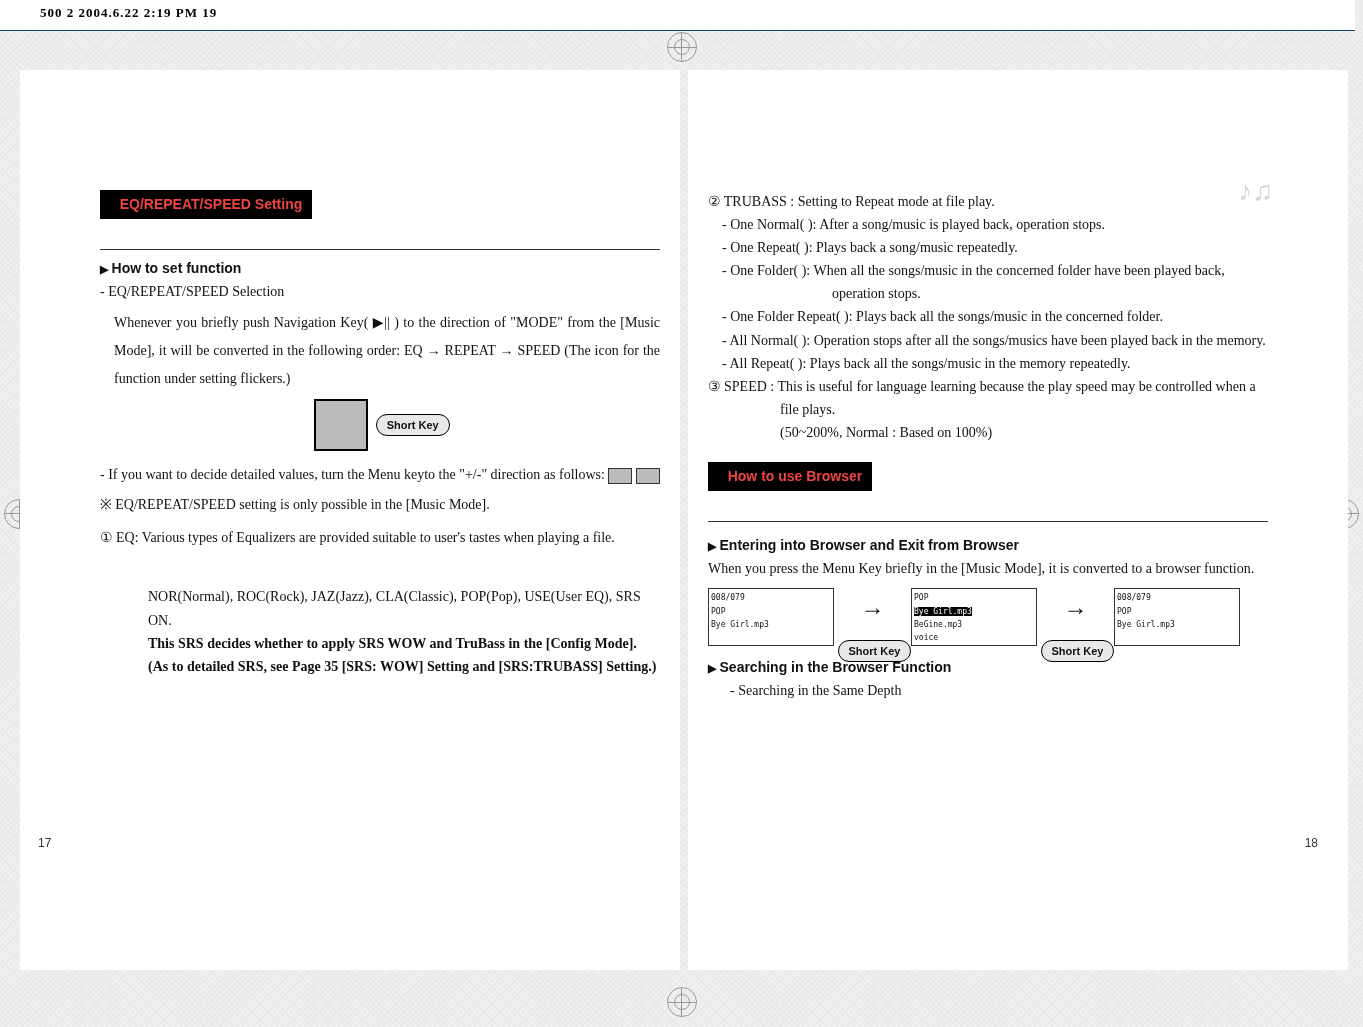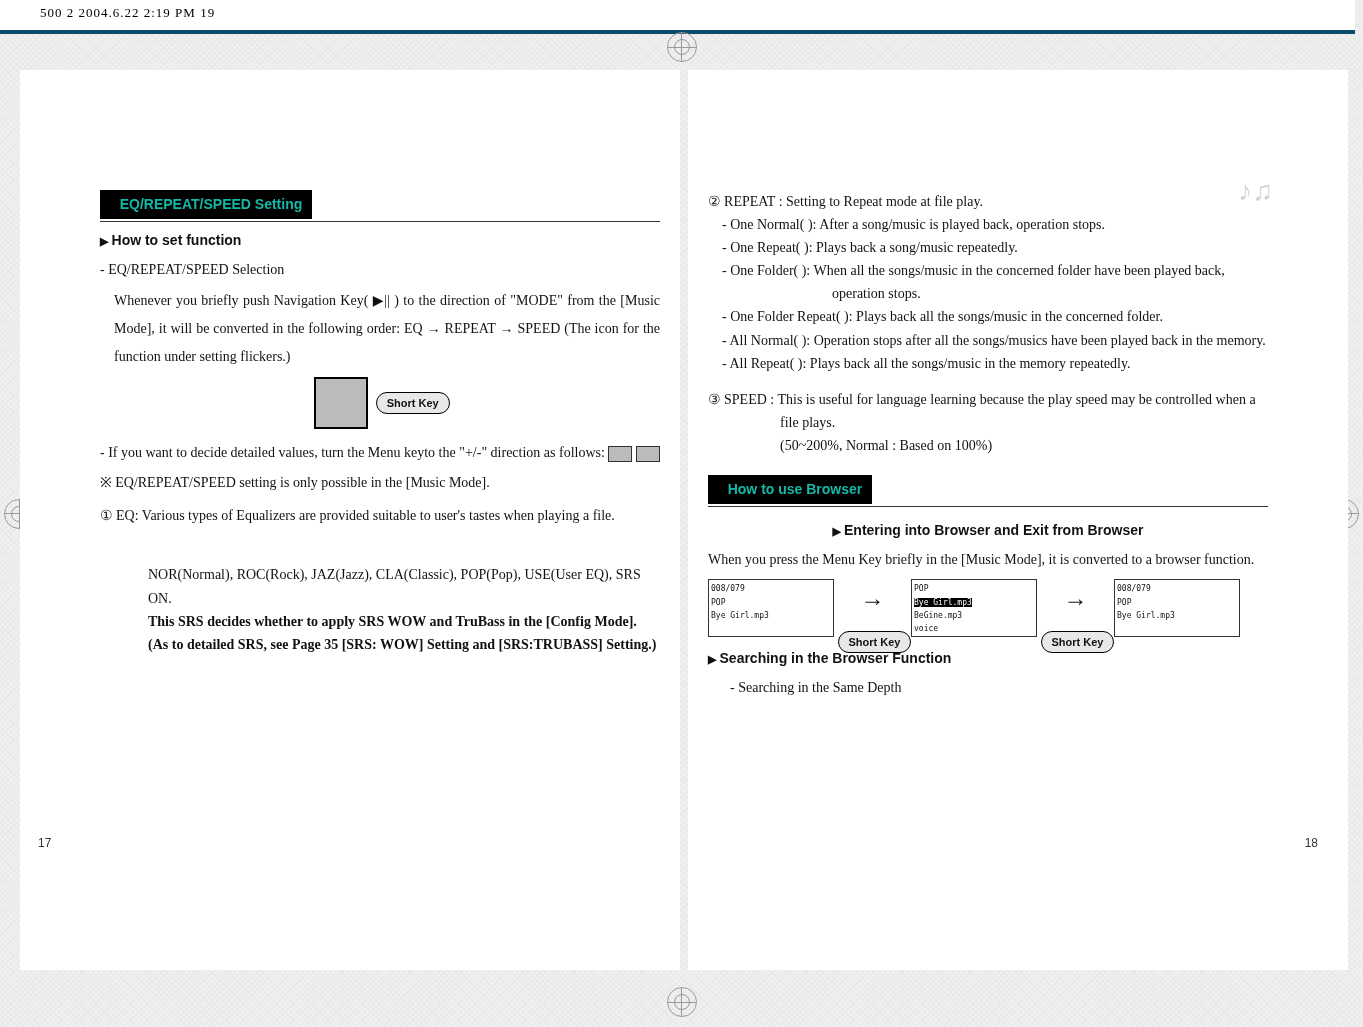--- a/index.html
+++ b/index.html
@@ -19,21 +19,22 @@
   }
   .top-strip {
     position: absolute;
     top: 0; left: 0; right: 8px;
     height: 30px;
     background: #fff;
     font-size: 13px;
     padding-left: 40px;
     line-height: 26px;
     letter-spacing: 1px;
-    border-bottom: 4px solid #0c4a6e;
+    border-bottom: 1px solid #0c4a6e;
+    font-weight: bold;
   }
   .regmark {
     position: absolute;
     width: 28px;
     height: 28px;
     border: 1px solid #999;
     border-radius: 50%;
     display: flex;
     align-items: center;
     justify-content: center;
@@ -77,32 +78,32 @@
     color: #111;
   }
   .page-right .content {
     left: 20px;
     right: 80px;
     top: 120px;
   }
   .section-header {
     display: inline-block;
     background: #000;
-    color: #14b8a6;
+    color: #ef4444;
     font-weight: bold;
     padding: 3px 10px;
     font-size: 14px;
     font-family: Arial, sans-serif;
-    margin-bottom: 0;
+    margin-bottom: 28px;
   }
   .sub-header {
     font-family: Arial, sans-serif;
     font-weight: bold;
     font-size: 14px;
-    margin: 6px 0;
+    margin: 0 0;
   }
   .arrow::before {
     content: "▶ ";
     font-size: 11px;
   }
   .square::before {
     content: "■ ";
     font-size: 11px;
     color: #000;
   }
@@ -225,39 +226,39 @@
   <div class="pagenum pagenum-left">17</div>
 </div>
 
 <div class="page page-right">
   <div class="corner-ornament">
     <svg viewBox="0 0 50 40">
         <text x="0" y="30" font-size="28" fill="#888">♪♫</text>
       </svg>
   </div>
   <div class="content">
-    <div>② REPEAT : Setting to Repeat mode at file play.</div>
+    <div>② TRUBASS : Setting to Repeat mode at file play.</div>
     <div style="padding-left:124px;text-indent:-110px;">- One Normal(       ): After a song/music is played back, operation stops.</div>
     <div style="padding-left:124px;text-indent:-110px;">- One Repeat(       ): Plays back a song/music repeatedly.</div>
     <div style="padding-left:124px;text-indent:-110px;">- One Folder(       ): When all the songs/music in the concerned folder have been played back, operation stops.</div>
     <div style="padding-left:170px;text-indent:-156px;">- One Folder Repeat(       ): Plays back all the songs/music in the concerned folder.</div>
     <div style="padding-left:124px;text-indent:-110px;">- All Normal(       ): Operation stops after all the songs/musics have been played back in the memory.</div>
     <div style="padding-left:124px;text-indent:-110px;">- All Repeat(       ): Plays back all the songs/music in the memory repeatedly.</div>
 
-    <div style="padding-left:72px;text-indent:-72px;margin-top:13px;">③ SPEED : This is useful for language learning because the play speed may be controlled when a file plays.</div>
+    <div style="padding-left:72px;text-indent:-72px;margin-top:0;">③ SPEED : This is useful for language learning because the play speed may be controlled when a file plays.</div>
     <div style="padding-left:72px;">(50~200%, Normal : Based on 100%)</div>
 
     <div style="height:18px;"></div>
 
     <div class="section-header square">
       <span>How to use Browser</span>
     </div>
     <hr class="hr-line">
 
-    <div class="sub-header arrow" style="margin-top:12px;text-align:center;">
+    <div class="sub-header arrow" style="margin-top:12px;">
       <span>Entering into Browser and Exit from Browser</span>
     </div>
     <div>When you press the Menu Key briefly in the [Music Mode], it is converted to a browser function.</div>
 
     <div style="margin:8px 0; white-space:nowrap;">
       <span class="lcd">
         <span>008/079</span><br>
         <span>POP</span><br>
         <span>Bye Girl.mp3</span>
       </span>

